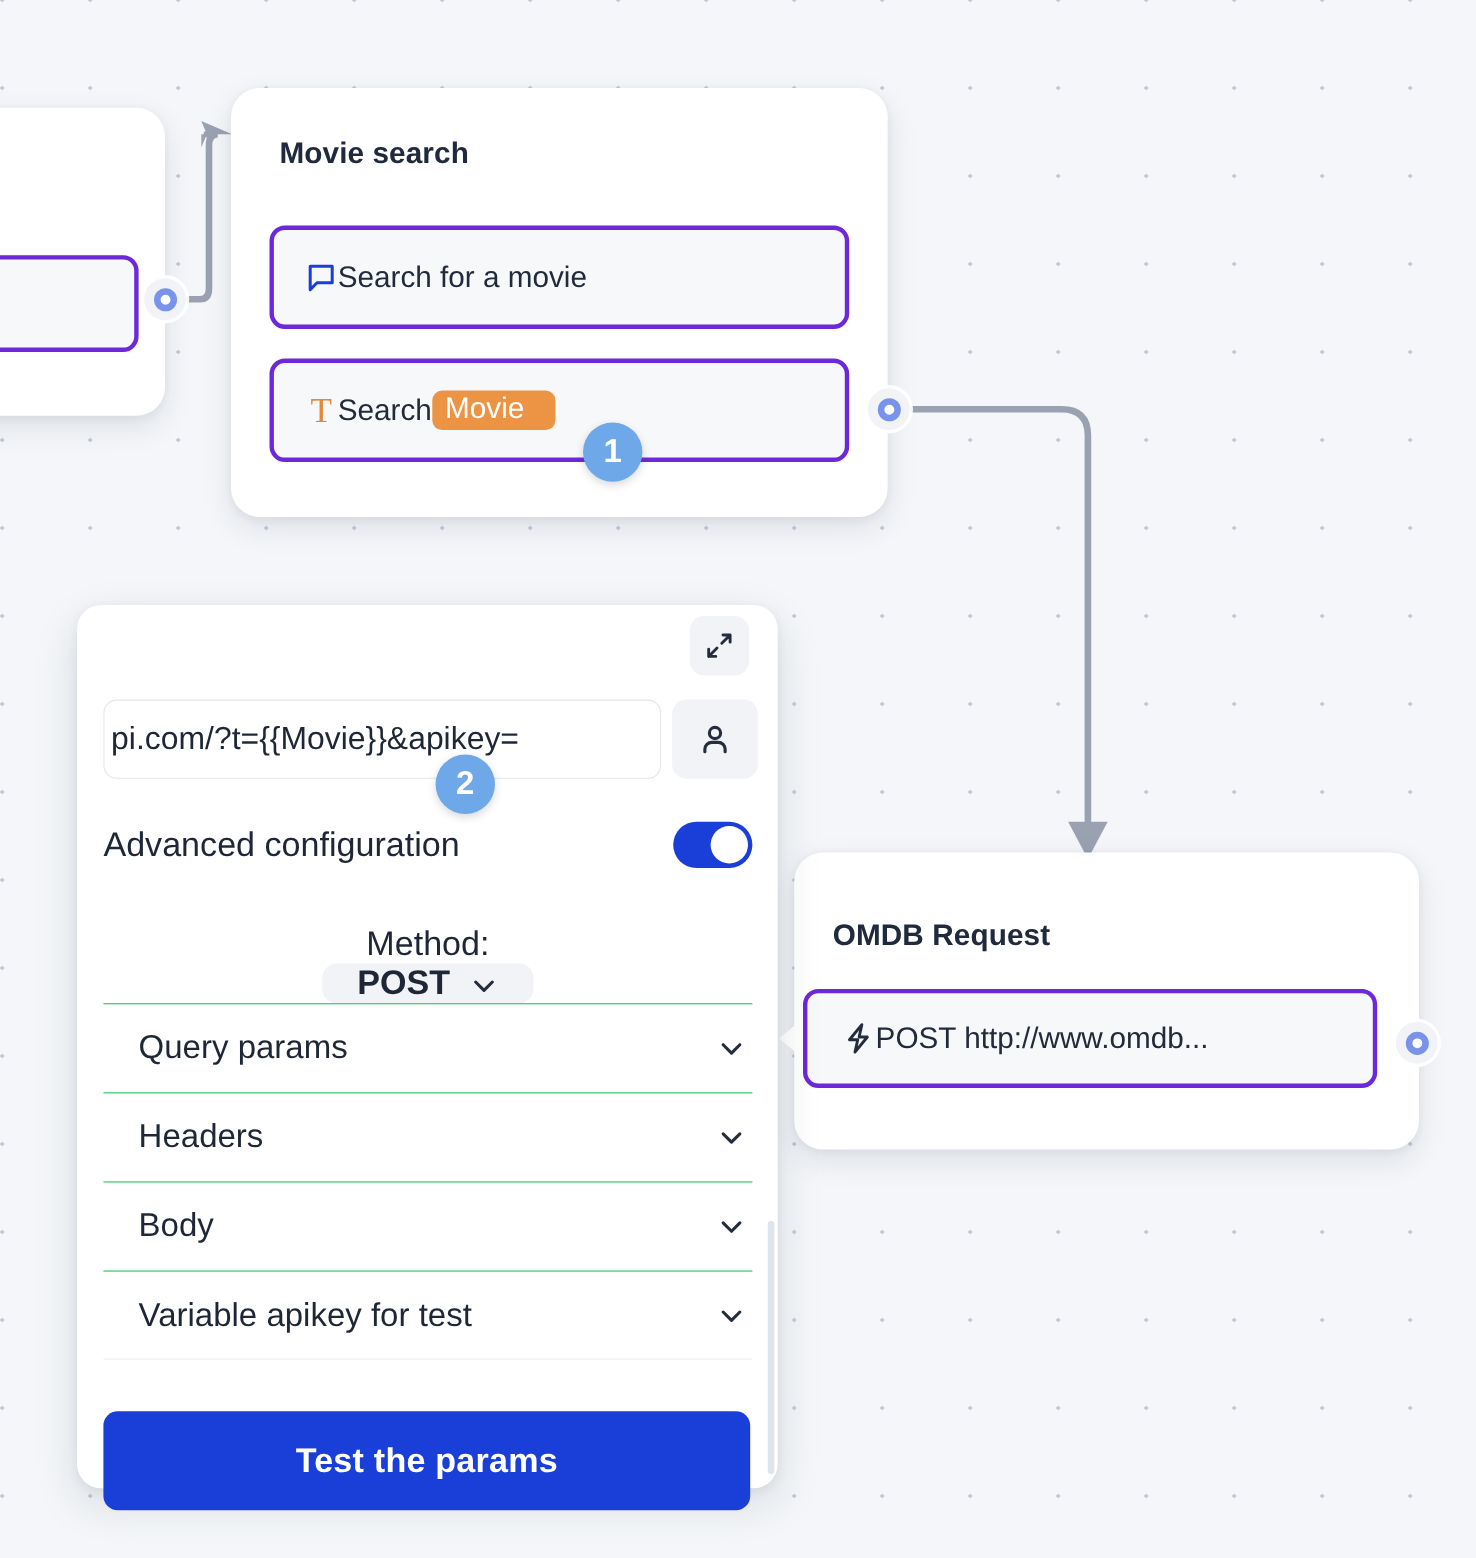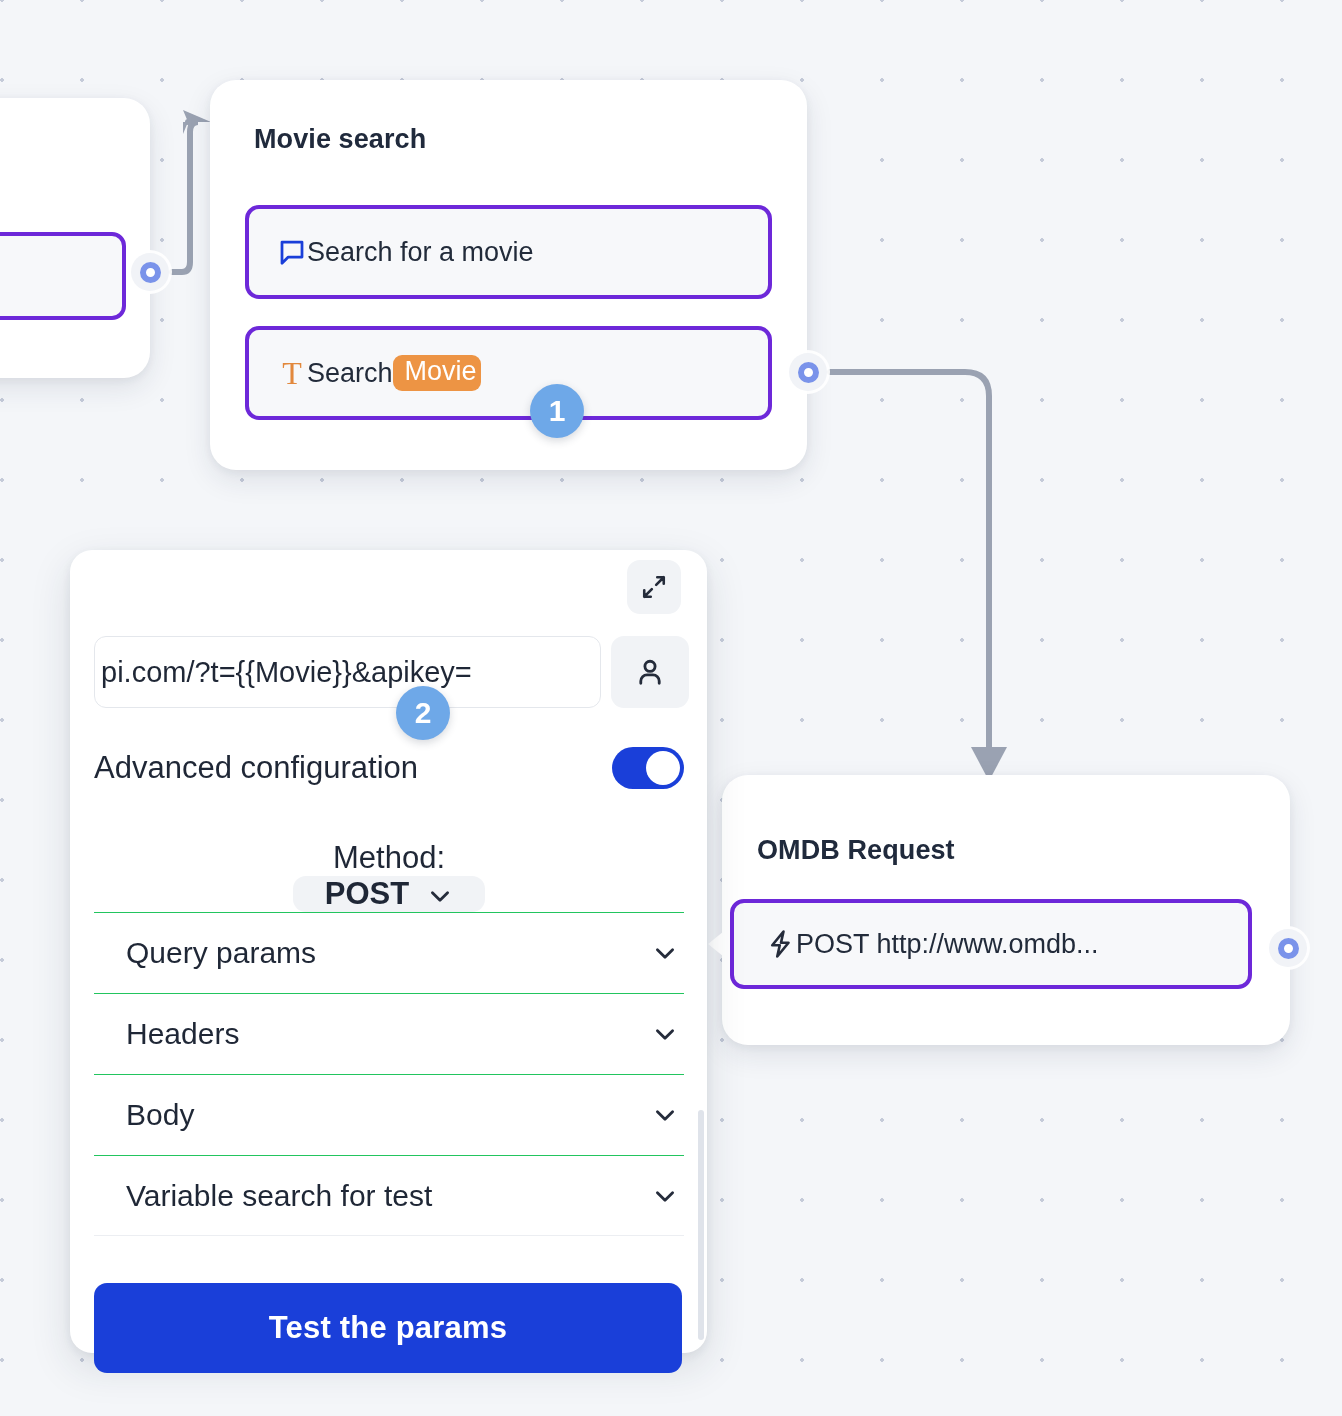--- a/index.html
+++ b/index.html
@@ -50,21 +50,21 @@
   #movie-node .row-a{position:absolute;left:35px;top:125px;width:527px;height:94px;padding-left:28px;}
   #movie-node .row-b{position:absolute;left:35px;top:246px;width:527px;height:94px;padding-left:28px;}
 
   .icon-bubble{width:30px;height:30px;display:block;flex:none;}
   .icon-tletter{
     font-family:"Liberation Serif", serif;
     font-size:32px;color:#e2883c;line-height:1;flex:none;width:30px;text-align:center;
   }
   .pill-var{
     background:#ed9444;color:#fff;border-radius:9px;
-    padding:2px 4px 5px 12px;font-size:27px;line-height:1.1;display:inline-block;
+    padding:2px 28px 5px 12px;font-size:27px;line-height:1.1;display:inline-block;
   }
 
   
   #omdb-node{left:722px;top:775px;width:568px;height:270px;}
   #omdb-node .node-title{position:absolute;left:35px;top:60px;}
   #omdb-node .node-row{position:absolute;left:8px;top:124px;width:522px;height:90px;padding-left:32px;}
   .icon-bolt{width:30px;height:30px;flex:none;display:block;}
 
   
   .edge-pointer{
@@ -291,21 +291,21 @@
       </div>
       <div class="acc-item">
         <span class="acc-label">Body</span>
         <span class="chev">
           <svg viewBox="0 0 24 24" fill="none" stroke="#252c3b" stroke-width="2.6" stroke-linecap="round" stroke-linejoin="round">
               <path d="M5 9 l7 7 7-7"></path>
             </svg>
         </span>
       </div>
       <div class="acc-item">
-        <span class="acc-label">Variable search for test</span>
+        <span class="acc-label">Variable apikey for test</span>
         <span class="chev">
           <svg viewBox="0 0 24 24" fill="none" stroke="#252c3b" stroke-width="2.6" stroke-linecap="round" stroke-linejoin="round">
               <path d="M5 9 l7 7 7-7"></path>
             </svg>
         </span>
       </div>
     </div>
 
     <div class="panel-scrollbar"></div>
   </div>

